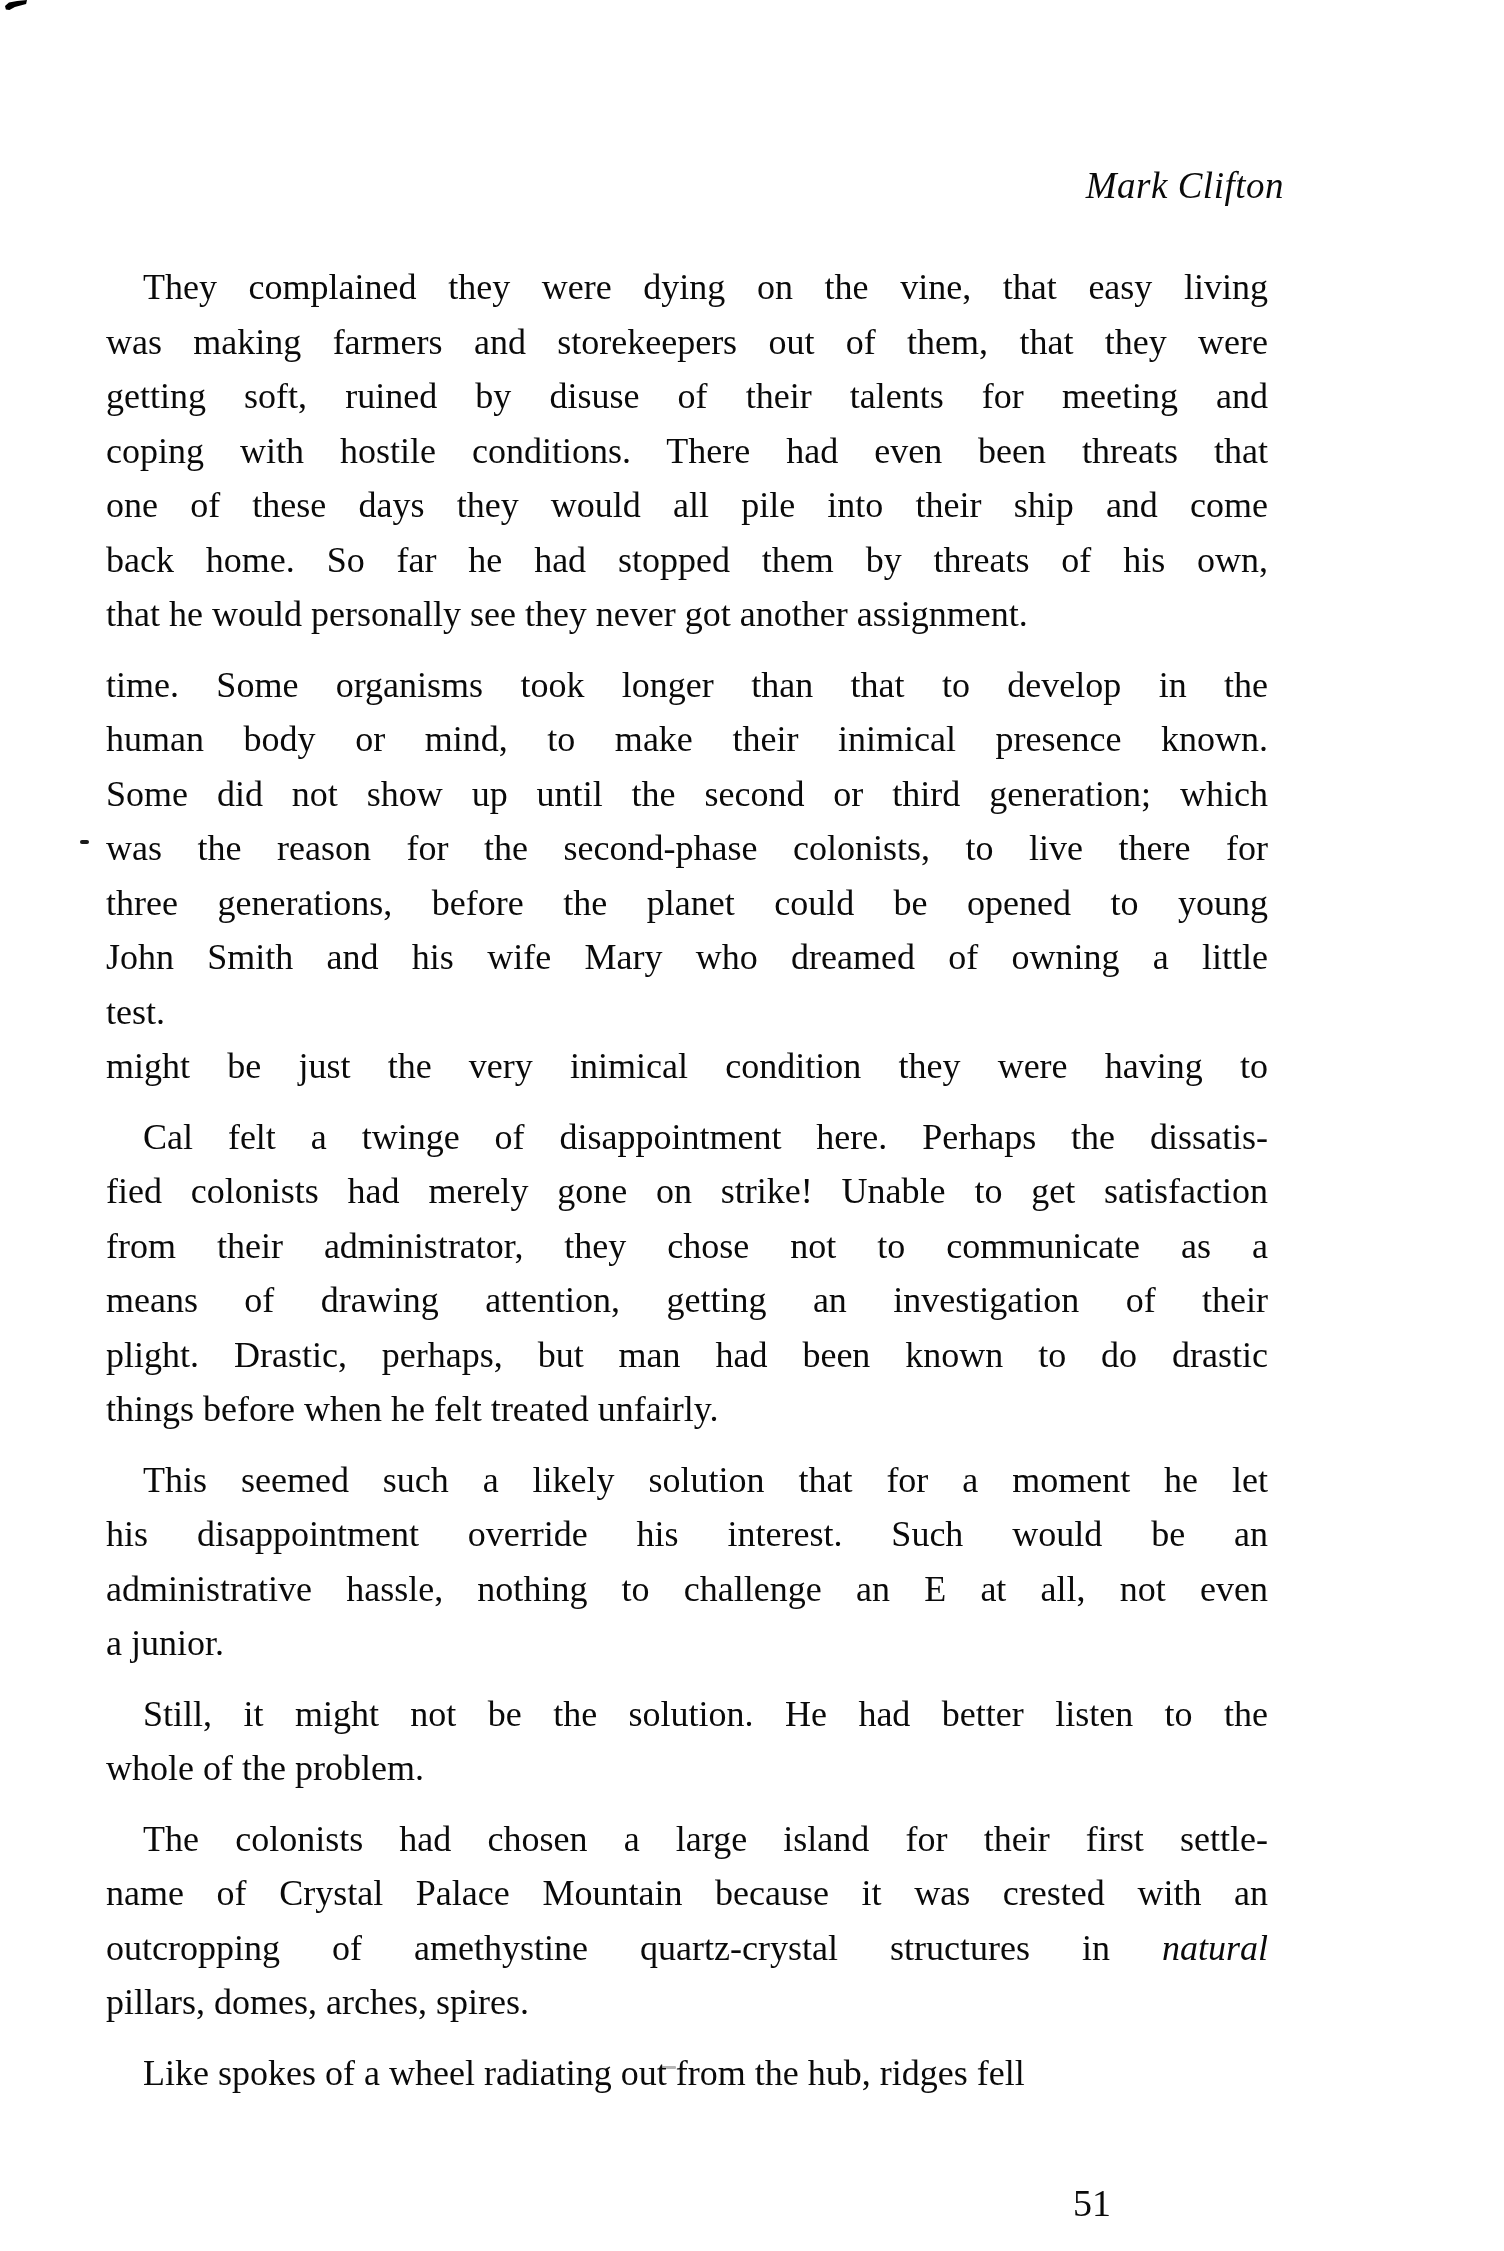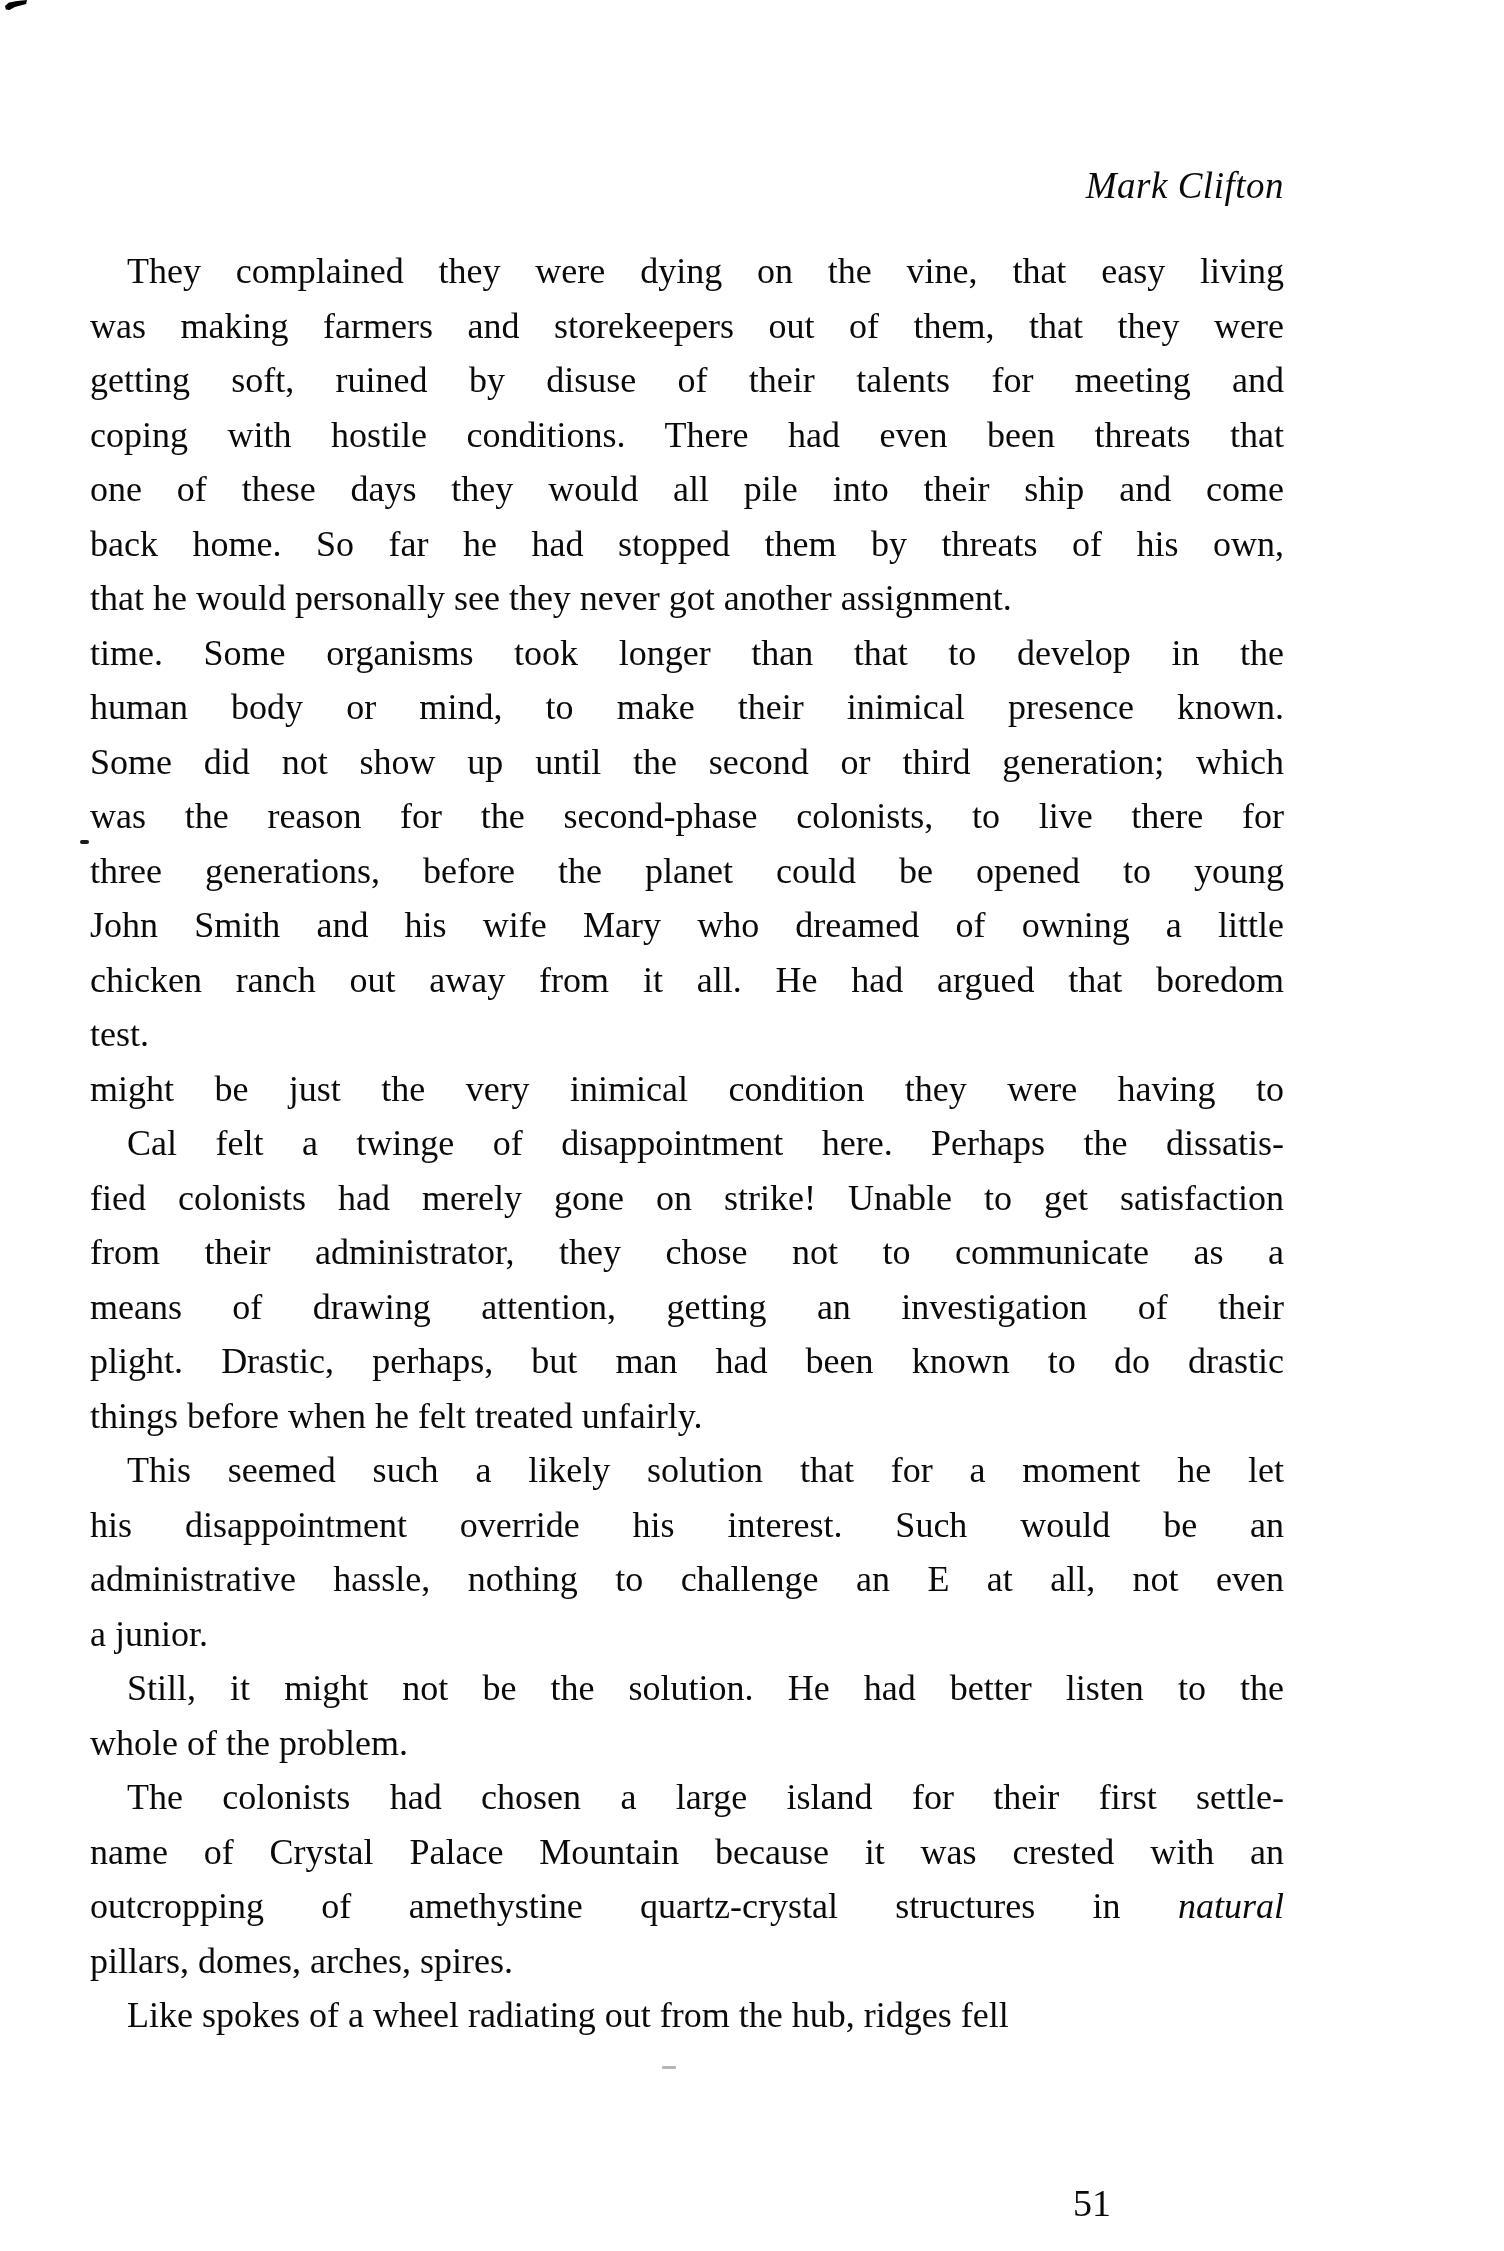--- a/index.html
+++ b/index.html
@@ -28,21 +28,21 @@
     letter-spacing: 0.5px;
   }
   .body-text {
     position: absolute;
     left: 90px;
     top: 244px;
     width: 1194px;
     font-size: 36px;
     line-height: 54.5px;
   }
-  .para { margin: 0; padding: 0; }
+  .para { margin: 16px; padding: 0; }
   .ln {
     text-align: justify;
     text-align-last: justify;
     white-space: normal;
   }
   .ln.ind { padding-left: 37px; }
   .ln.last { text-align-last: left; }
   .it { font-style: italic; }
   .page-number {
     position: absolute;
@@ -104,21 +104,20 @@
       <div class="ln last">that he would personally see they never got another assignment.</div>
     </div>
 
     <div class="para">
       <div class="ln">time. Some organisms took longer than that to develop in the</div>
       <div class="ln">human body or mind, to make their inimical presence known.</div>
       <div class="ln">Some did not show up until the second or third generation; which</div>
       <div class="ln">was the reason for the second-phase colonists, to live there for</div>
       <div class="ln">three generations, before the planet could be opened to young</div>
       <div class="ln">John Smith and his wife Mary who dreamed of owning a little</div>
-      <div class="ln">chicken ranch out away from it all. He had argued that boredom</div>
       <div class="ln last">test.</div>
       <div class="ln">might be just the very inimical condition they were having to</div>
     </div>
 
     <div class="para">
       <div class="ln ind">Cal felt a twinge of disappointment here. Perhaps the dissatis-</div>
       <div class="ln">fied colonists had merely gone on strike! Unable to get satisfaction</div>
       <div class="ln">from their administrator, they chose not to communicate as a</div>
       <div class="ln">means of drawing attention, getting an investigation of their</div>
       <div class="ln">plight. Drastic, perhaps, but man had been known to do drastic</div>

